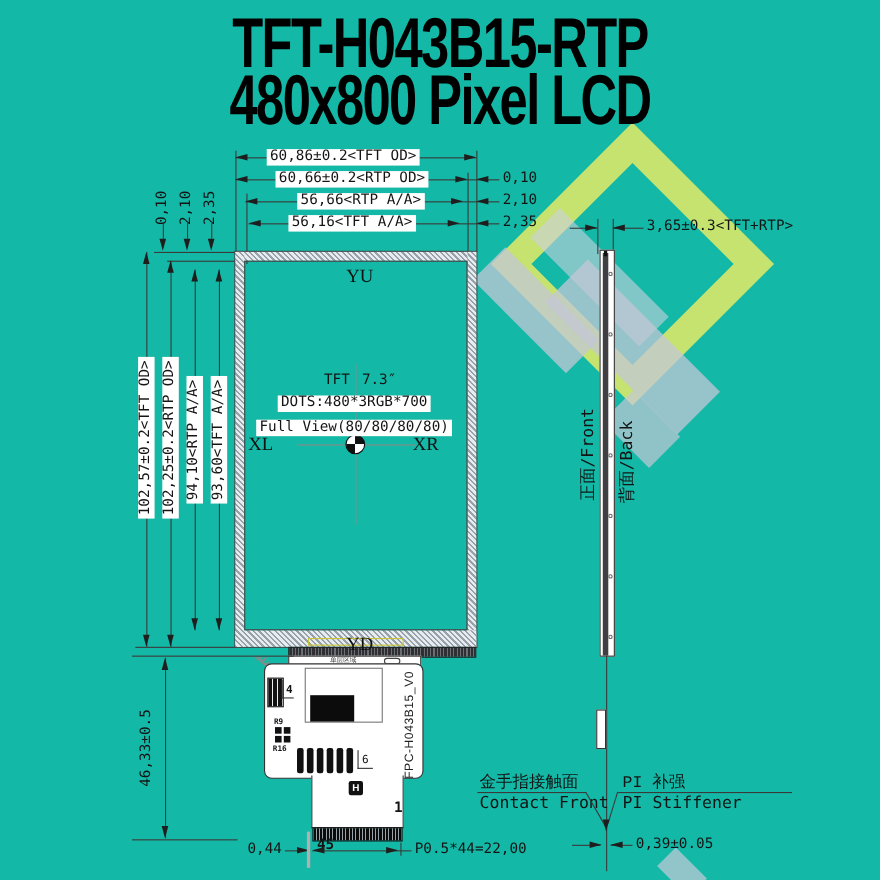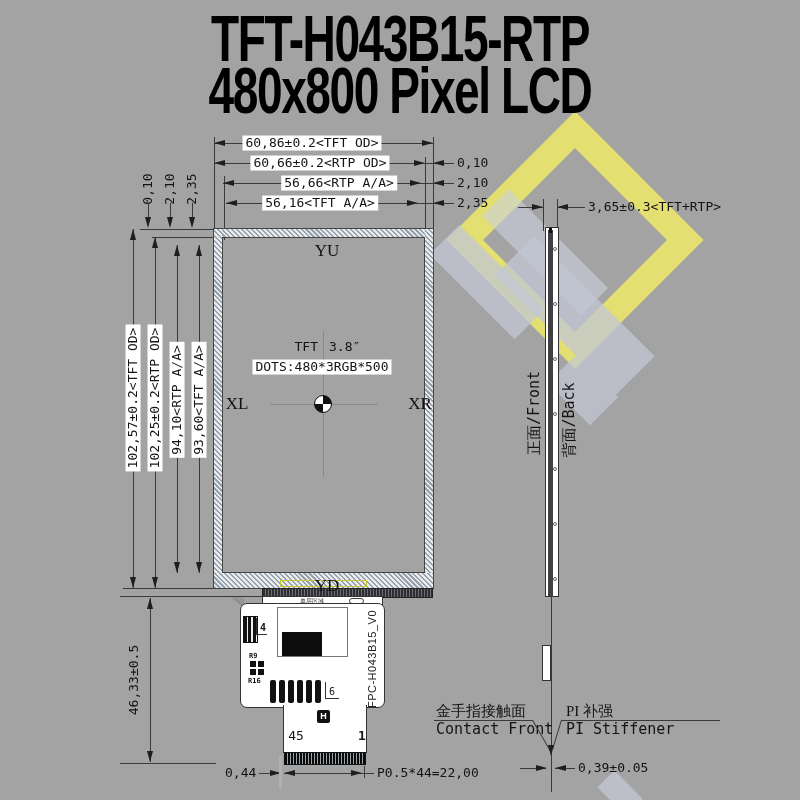--- a/index.html
+++ b/index.html
@@ -1,37 +1,37 @@
 <!DOCTYPE html>
 <html><head>
 <meta charset="utf-8">
 <style>
   html,body{margin:0;padding:0;background:#fff}
-  #app{position:relative;width:800px;height:800px;background:#a3a3a3;overflow:hidden;
+  #app{position:relative;width:800px;height:800px;background:#14b8a6;overflow:hidden;
        font-family:"DejaVu Sans Mono",monospace}
   .title{position:absolute;left:0;width:800px;text-align:center;color:#000;
          font-family:"Liberation Sans",sans-serif;font-weight:bold;font-size:64px;
          line-height:50px;letter-spacing:-2px;transform:scaleX(0.72);white-space:nowrap}
   .hl{position:absolute;height:1px;background:#3a3a3a}
   .vl{position:absolute;width:1px;background:#3a3a3a}
   .dim{position:absolute;font:13px/1.15 "DejaVu Sans Mono",monospace;color:#141414;white-space:nowrap}
   .ctr{transform:translate(-50%,-50%)}
   .vctr{transform:translate(-50%,-50%) rotate(-90deg)}
   .bgw{background:#fff;padding:0 3px}
   .arr{position:absolute;width:0;height:0}
   .aR{border:3.5px solid transparent;border-left:11px solid #1e1e1e;border-right:0}
   .aL{border:3.5px solid transparent;border-right:11px solid #1e1e1e;border-left:0}
   .aU{border:3.5px solid transparent;border-bottom:11px solid #1e1e1e;border-top:0}
   .aD{border:3.5px solid transparent;border-top:11px solid #1e1e1e;border-bottom:0}
   .hatch{position:absolute;background:repeating-linear-gradient(45deg,#98a2ac 0 1.5px,#e9ecef 1.5px 3.5px)}
   .box{position:absolute;border:1px solid #333;background:#fff;box-sizing:border-box}
   .axis{position:absolute;font:17px "Liberation Serif",serif;color:#111;transform:translate(-50%,-50%);white-space:nowrap}
   .wm{position:absolute}
   .wire{position:absolute;height:1px;background:#8a8a8a;transform-origin:0 0}
-  .cjk{font-family:Liberation Serif, serif}
+  .cjk{font-family:Liberation Mono, monospace}
 </style>
 </head>
 <body>
 
 <div id="app">
 
   <div>
     <div class="wm" style="left:484px;top:149px;width:130px;height:130px;border:26px solid #f2ee63;opacity:.8;transform:rotate(45deg)"></div>
     <div class="wm" style="left:475px;top:233px;width:140px;height:38px;background:#ccd0dd;opacity:.6;transform:rotate(45deg)"></div>
     <div class="wm" style="left:427px;top:261px;width:120px;height:42px;background:#c3c7d6;opacity:.75;transform:rotate(45deg)"></div>
@@ -60,21 +60,21 @@
   <div class="arr aL" style="left:433px;top:159.5px"></div>
   <div class="arr aL" style="left:223px;top:179.5px"></div>
   <div class="arr aR" style="left:410px;top:179.5px"></div>
   <div class="arr aL" style="left:433px;top:179.5px"></div>
   <div class="arr aL" style="left:226px;top:199.5px"></div>
   <div class="arr aR" style="left:407px;top:199.5px"></div>
   <div class="arr aL" style="left:433px;top:199.5px"></div>
 
   <span class="dim ctr bgw" style="left:312px;top:143px">60,86±0.2&lt;TFT OD&gt;</span>
   <span class="dim ctr bgw" style="left:320px;top:163px">60,66±0.2&lt;RTP OD&gt;</span>
-  <span class="dim ctr bgw" style="left:339px;top:183px">56,66&lt;RTP A/A&gt;</span>
+  <span class="dim ctr bgw" style="left:328px;top:183px">56,66&lt;RTP A/A&gt;</span>
   <span class="dim ctr bgw" style="left:320px;top:203px">56,16&lt;TFT A/A&gt;</span>
   <span class="dim" style="left:457px;top:163px;transform:translateY(-50%)">0,10</span>
   <span class="dim" style="left:457px;top:183px;transform:translateY(-50%)">2,10</span>
   <span class="dim" style="left:457px;top:203px;transform:translateY(-50%)">2,35</span>
 
   <span class="dim vctr" style="left:148px;top:189px">0,10</span>
   <span class="dim vctr" style="left:170px;top:189px">2,10</span>
   <span class="dim vctr" style="left:192px;top:189px">2,35</span>
   <div class="vl" style="left:148px;top:203px;height:14px"></div>
   <div class="vl" style="left:170px;top:203px;height:14px"></div>
@@ -108,29 +108,30 @@
   <div class="hatch" style="left:214px;top:229px;width:8px;height:359px"></div>
   <div class="hatch" style="left:425px;top:229px;width:8px;height:359px"></div>
   <div class="hatch" style="left:214px;top:573px;width:219px;height:15px"></div>
   <div class="box" style="left:222px;top:237px;width:203px;height:336px;background:transparent;border-color:#444"></div>
   <div style="position:absolute;left:280px;top:580px;width:87px;height:7px;border:1px solid #c9c436;box-sizing:border-box"></div>
   <div style="position:absolute;left:262px;top:588px;width:171px;height:10px;border:1px solid #222;box-sizing:border-box;background:repeating-linear-gradient(90deg,#2e2e33 0 2px,#6a6f76 2px 3px)"></div>
 
   <span class="axis" style="left:327px;top:251px">YU</span>
   <span class="axis" style="left:327px;top:586px">YD</span>
   <span class="axis" style="left:237px;top:404px">XL</span>
-  <span class="axis" style="left:420px;top:404px">XR</span>
+  <span class="axis" style="left:387px;top:404px">XR</span>
 
   <div class="hl" style="left:270px;top:404px;width:108px;background:#8a8a8a"></div>
   <div class="vl" style="left:323px;top:331px;height:146px;background:#8a8a8a"></div>
   <div style="position:absolute;left:314px;top:395px;width:18px;height:18px;border-radius:50%;border:1.5px solid #111;box-sizing:border-box;background:conic-gradient(#111 0 90deg,#fff 90deg 180deg,#111 180deg 270deg,#fff 270deg 360deg)"></div>
 
   <span class="dim" style="left:318px;top:347px;transform:translate(-100%,-50%)">TFT</span>
-  <span class="dim" style="left:329px;top:347px;transform:translateY(-50%)">3.8″</span>
-  <span class="dim ctr bgw" style="left:322px;top:367px">DOTS:480*3RGB*500</span>
+  <span class="dim" style="left:329px;top:347px;transform:translateY(-50%)">7.3″</span>
+  <span class="dim ctr bgw" style="left:322px;top:367px">DOTS:480*3RGB*700</span>
+  <span class="dim ctr bgw" style="left:322px;top:389px">Full View(80/80/80/80)</span>
 
   <div class="hl" style="left:518px;top:207px;width:25px"></div>
   <div class="hl" style="left:557px;top:207px;width:28px"></div>
   <div class="arr aR" style="left:532px;top:203.5px"></div>
   <div class="arr aL" style="left:557px;top:203.5px"></div>
   <div class="vl" style="left:543px;top:199px;height:32px"></div>
   <div class="vl" style="left:557px;top:199px;height:32px"></div>
   <span class="dim" style="left:588px;top:207px;transform:translateY(-50%)">3,65±0.3&lt;TFT+RTP&gt;</span>
 
   <div class="box" style="left:545px;top:227px;width:14px;height:370px"></div>
@@ -198,21 +199,21 @@
   <div style="position:absolute;left:288px;top:680px;width:6px;height:23px;background:#111;border-radius:2px"></div>
   <div style="position:absolute;left:297px;top:680px;width:6px;height:23px;background:#111;border-radius:2px"></div>
   <div style="position:absolute;left:306px;top:680px;width:6px;height:23px;background:#111;border-radius:2px"></div>
   <div style="position:absolute;left:315px;top:680px;width:6px;height:23px;background:#111;border-radius:2px"></div>
   <div style="position:absolute;left:325px;top:682px;width:13px;height:16px;border-left:1px solid #333;border-bottom:1px solid #333"></div>
   <span class="dim" style="left:329px;top:686px;font-size:10px">6</span>
 
   <span style="position:absolute;left:372px;top:659px;transform:translate(-50%,-50%) rotate(-90deg);font:11px 'Liberation Sans',sans-serif;letter-spacing:.5px;color:#222;white-space:nowrap">FPC-H043B15_V0</span>
 
   <div style="position:absolute;left:317px;top:710px;width:13px;height:13px;background:#111;border-radius:2px;color:#fff;font:bold 9px/13px 'Liberation Sans',sans-serif;text-align:center"><span>H</span></div>
-  <span class="dim ctr" style="left:296px;top:736px;font-weight:normal">45</span>
+  <span class="dim ctr" style="left:296px;top:769px;font-weight:bold">45</span>
   <span class="dim ctr" style="left:362px;top:736px;font-weight:bold">1</span>
   <div class="vl" style="left:364px;top:766px;height:12px"></div>
 
   <div class="vl" style="left:150px;top:598px;height:164px"></div>
   <div class="arr aU" style="left:146.5px;top:598px"></div>
   <div class="arr aD" style="left:146.5px;top:751px"></div>
   <div class="hl" style="left:120px;top:596px;width:147px"></div>
   <div class="hl" style="left:120px;top:763px;width:96px"></div>
   <span class="dim vctr" style="left:134px;top:680px">46,33±0.5</span>
 

